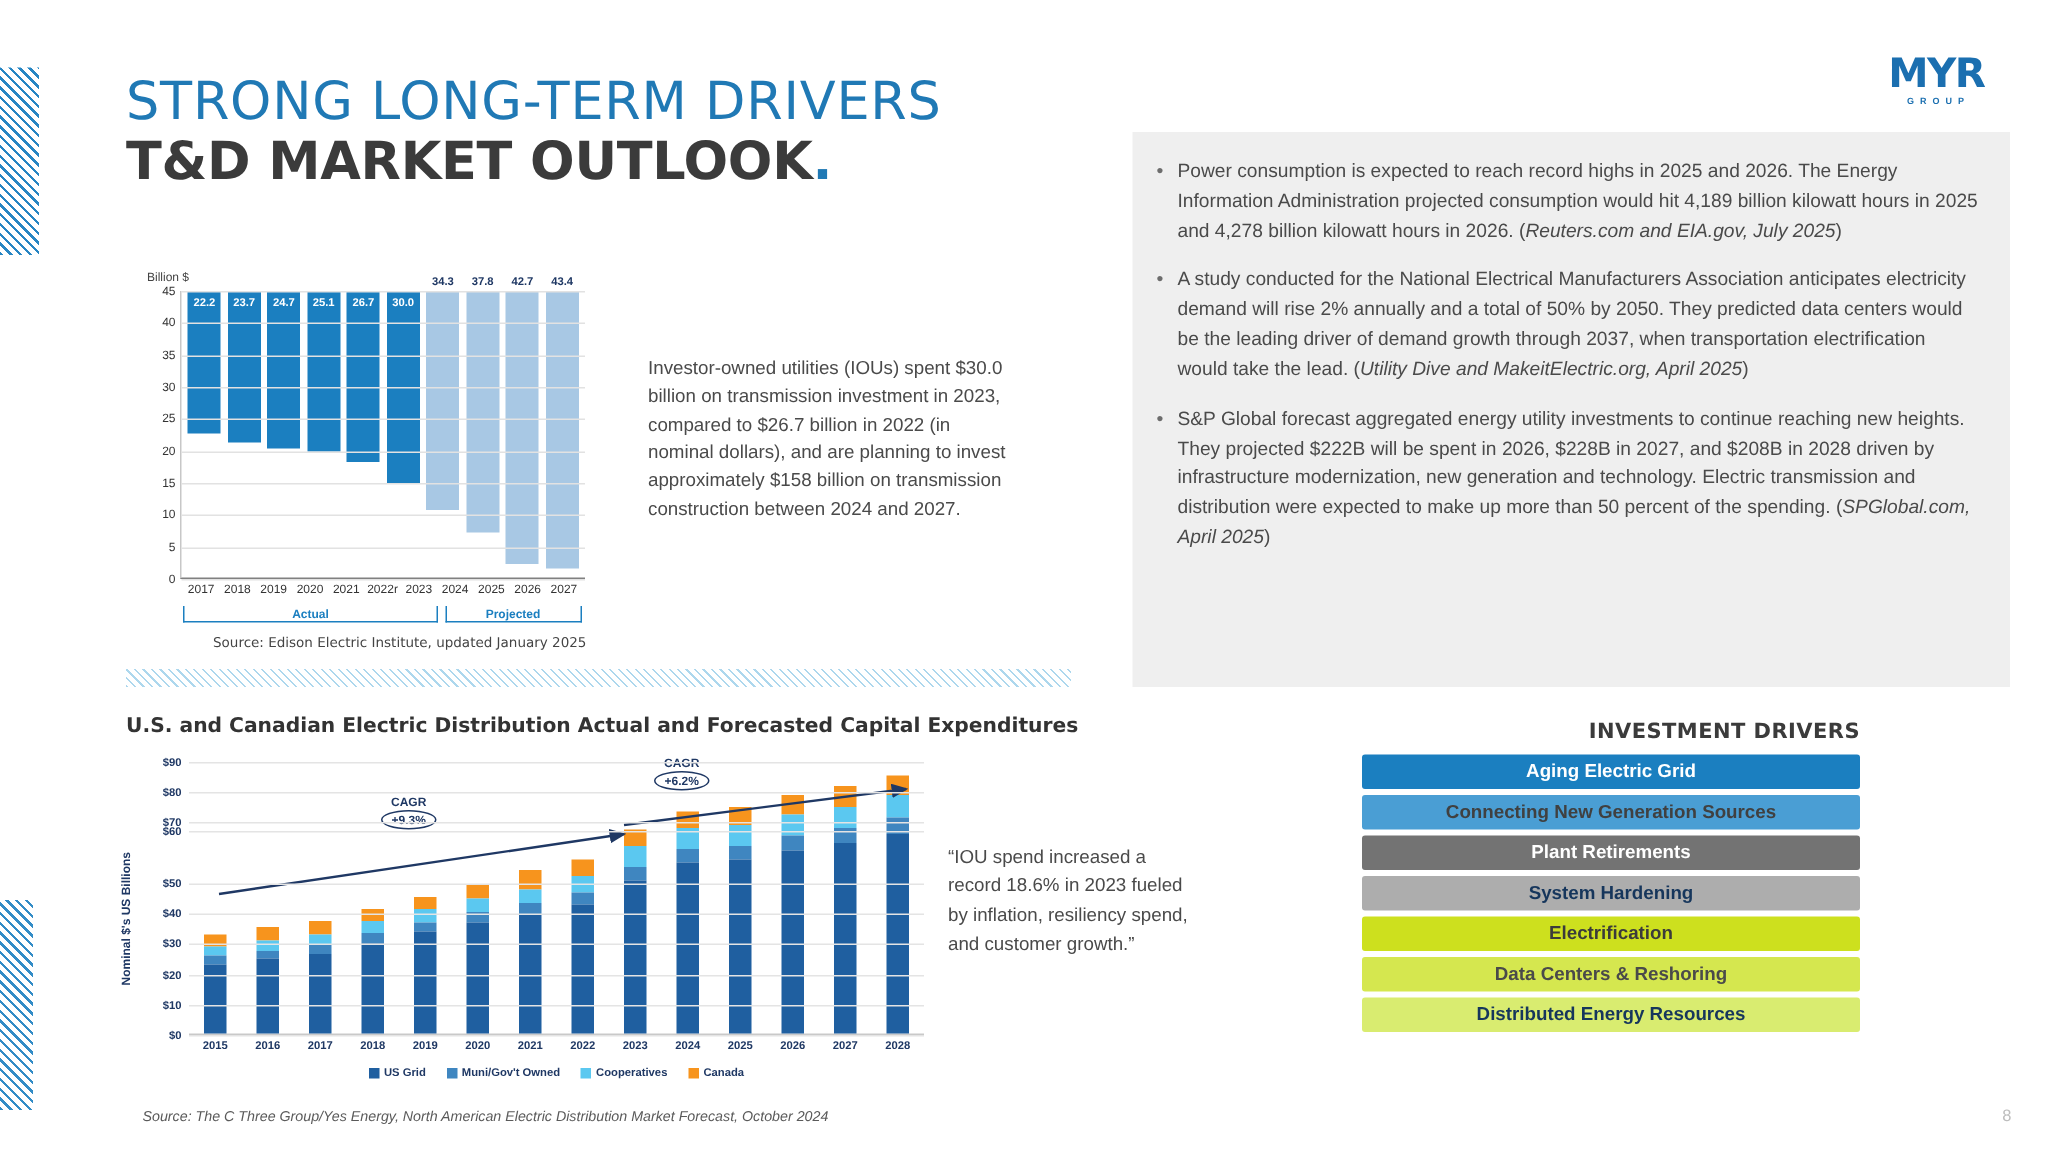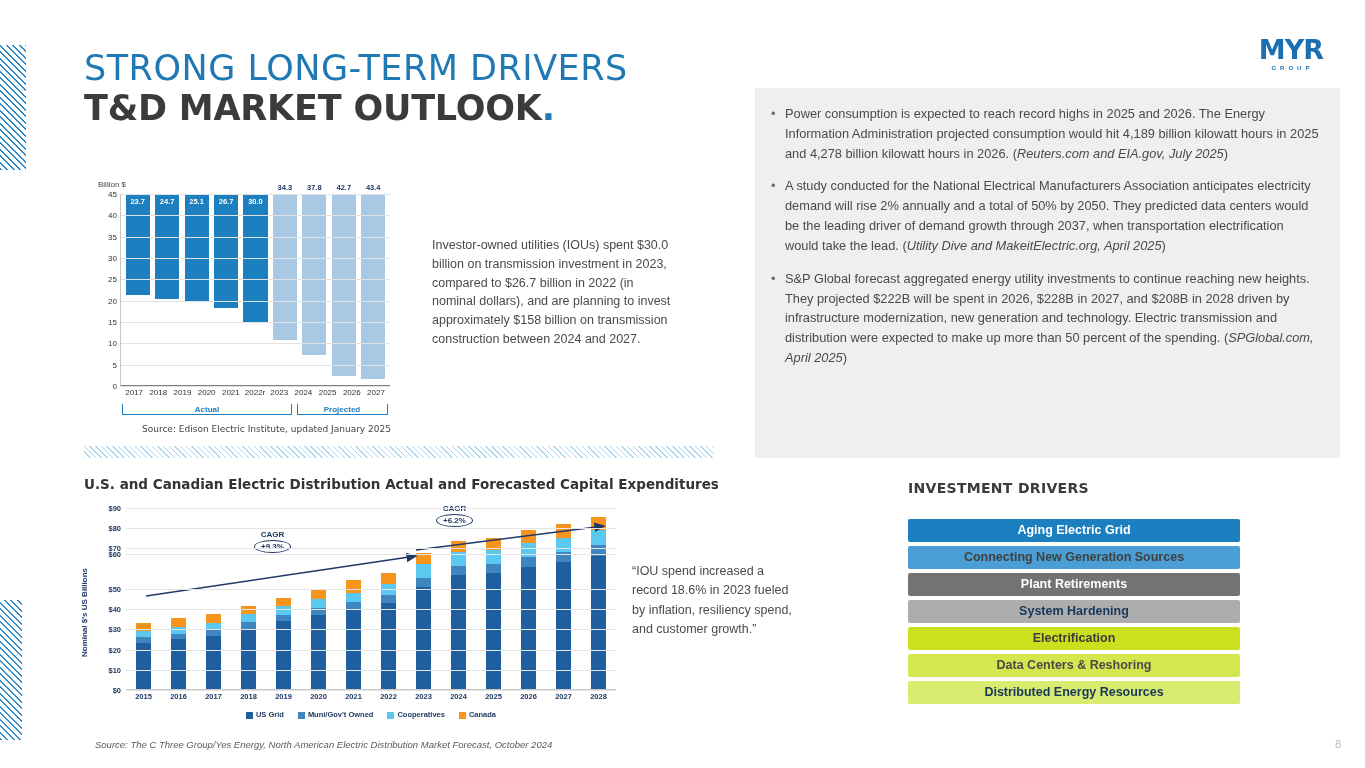--- a/index.html
+++ b/index.html
@@ -166,22 +166,22 @@
     position:absolute; left:632px; top:562px; width:165px;
     font-size:12.5px; line-height:1.55; color:#4a4a4a;
   }
   .c2-source {
     position:absolute; left:95px; top:739px; font-size:9.5px; font-style:italic; color:#5a5a5a;
   }
 
   
   .drivers { position:absolute; left:908px; top:480px; width:332px; }
   .drivers-title {
-    text-align:left; font-size:14px; font-weight:bold; color:#3b3b3b;
-    font-family:"DejaVu Sans", sans-serif; letter-spacing:.3px; margin-bottom:23px;
+    text-align:right; font-size:14px; font-weight:bold; color:#3b3b3b;
+    font-family:"DejaVu Sans", sans-serif; letter-spacing:.3px; margin-bottom:7px;
   }
   .driver-bar {
     height:23px; line-height:23px; text-align:center; font-weight:bold;
     font-size:12.5px; margin-bottom:4px; border-radius:2px;
   }
 
   .page-num { position:absolute; right:24px; bottom:18px; font-size:11px; color:#bdbdbd; }
 </style>
 </head>
 <body>
@@ -198,20 +198,25 @@
   <div class="logo">
     <div class="mark">MYR</div>
     <div class="sub">GROUP</div>
   </div>
 
 
   <div class="chart1">
     <div class="c1-ylabel">Billion $</div>
     <div class="c1-plot" id="c1plot">
       <div class="c1-bars" id="c1bars">
+          <div class="c1-barcell">
+            <div class="c1-bar actual" style="height: 94.72px;">
+              <div class="c1-val">22.2</div>
+            </div>
+          </div>
           <div class="c1-barcell">
             <div class="c1-bar actual" style="height: 101.12px;">
               <div class="c1-val">23.7</div>
             </div>
           </div>
           <div class="c1-barcell">
             <div class="c1-bar actual" style="height: 105.387px;">
               <div class="c1-val">24.7</div>
             </div>
           </div>

